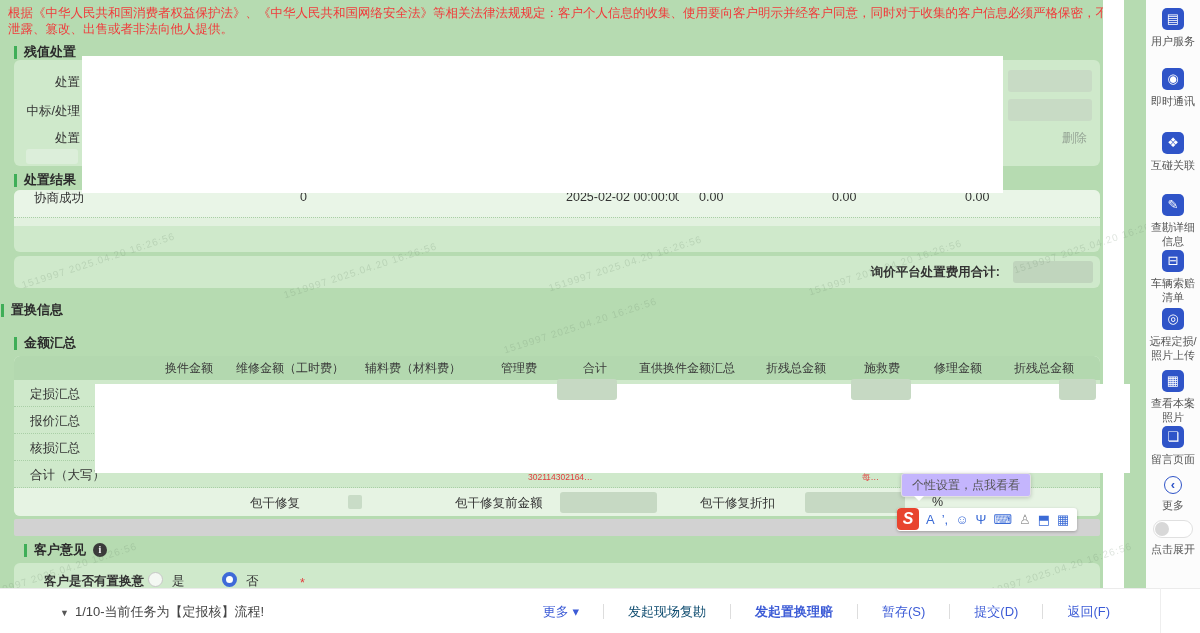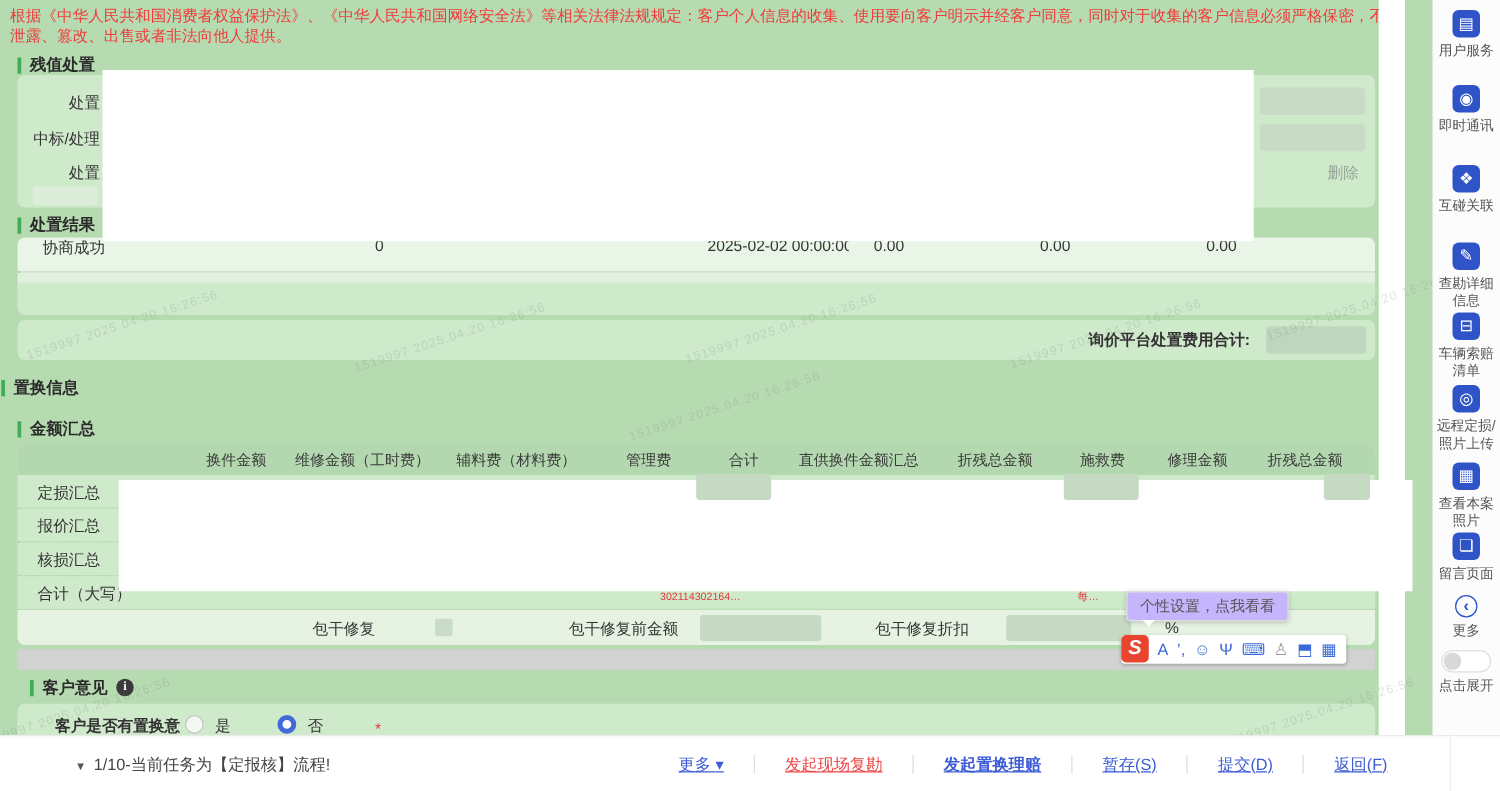--- a/index.html
+++ b/index.html
@@ -49,23 +49,23 @@
   .ime { position:absolute; left:897px; top:508px; height:23px; background:#fff; border-radius:3px; box-shadow:0 1px 3px rgba(0,0,0,.25); display:flex; align-items:center; gap:7px; padding:0 8px 0 0; z-index:20; }
   .ime-logo { width:22px; height:22px; background:#e8442e; border-radius:4px; color:#fff; font-weight:bold; font-style:italic; font-size:16px; line-height:21px; text-align:center; margin-top:-1px; }
   .ime-ic { color:#3b6bd6; font-size:13px; line-height:23px; }
   .ime-ic.gray { color:#9a9a9a; }
 
   
   .footer { position:absolute; left:0; top:588px; width:1200px; height:45px; background:#fff; border-top:1px solid #ebebeb; z-index:30; }
   .task { position:absolute; left:60px; top:14px; font-size:13px; color:#444; }
   .task .caret { font-size:9px; color:#555; margin-right:6px; }
   .f-btns { position:absolute; right:66px; top:0; height:45px; display:flex; align-items:center; }
-  .f-btn { padding:0 24px; font-size:13px; color:#3c5bd6; cursor:pointer; white-space:nowrap;text-decoration:underline; }
+  .f-btn { padding:0 24px; font-size:13px; color:#3c5bd6; cursor:pointer; white-space:nowrap; }
   .f-btn.primary { font-weight:bold; }
-  .f-btn.disabled { color:#ef4444; }
+  .f-btn.disabled { color:#0c4a6e; }
   .f-sep { width:1px; height:15px; background:#ddd; }
   .f-vline { position:absolute; left:1160px; top:588px; width:1px; height:45px; background:#eee; z-index:31; }
 
   
   .white-strip { position:absolute; left:1103px; top:0; width:21px; height:588px; background:#fff; z-index:1; }
   .green-strip { position:absolute; left:1124px; top:0; width:22px; height:588px; background:#b6dbb1; z-index:1; }
   .sidebar { position:absolute; left:1146px; top:0; width:54px; height:633px; background:#fcfcfc; z-index:10; }
   .sb-item { position:absolute; width:54px; text-align:center; cursor:pointer; }
   .sb-ic { width:22px; height:22px; margin:0 auto; background:#2f54c8; border-radius:5px; color:#fff; font-size:13px; line-height:22px; text-align:center; }
   .sb-lbl { margin-top:4px; font-size:11px; color:#555; line-height:14px; }

